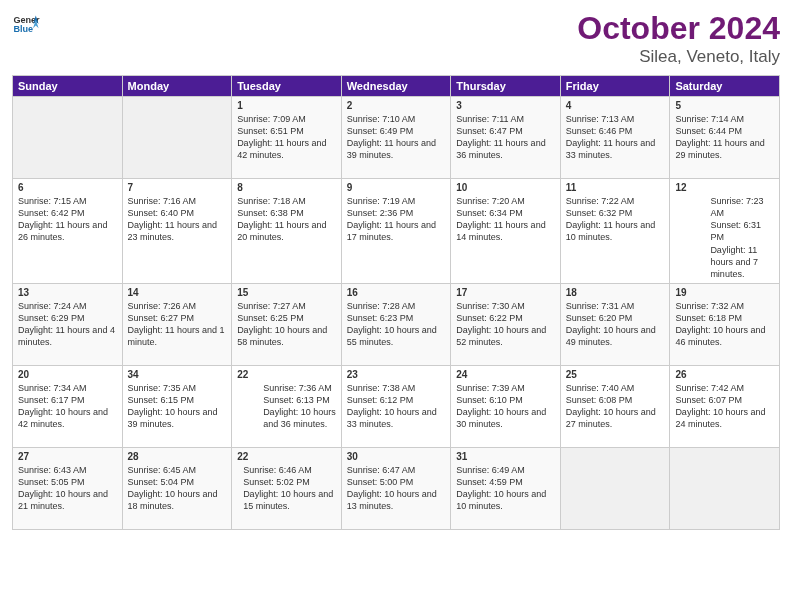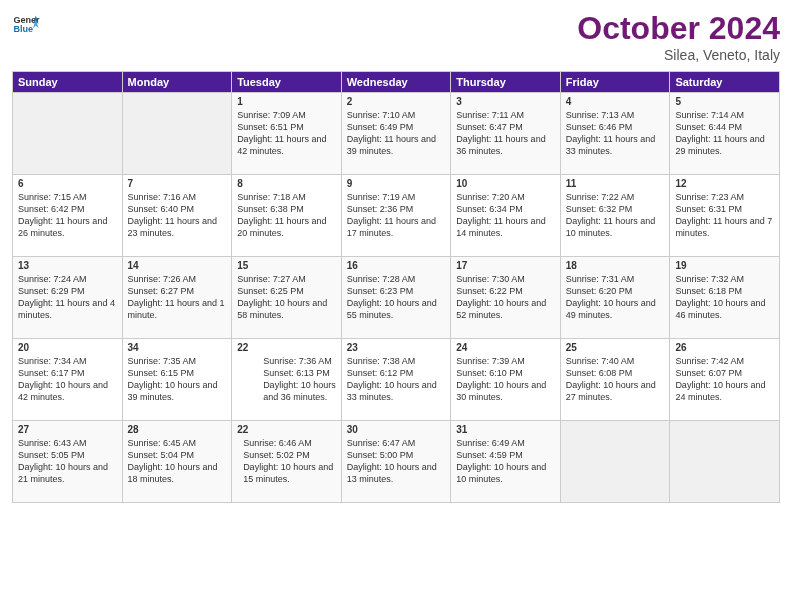--- a/index.html
+++ b/index.html
@@ -33,21 +33,21 @@
     }
     .title-block {
       text-align: right;
     }
     .month-title {
       font-size: 32px;
       font-weight: bold;
       color: #701a75;
     }
     .location-title {
-      font-size: 14px;
+      font-size: 17px;
       color: #555;
     }
     table {
       width: 100%;
       border-collapse: collapse;
       table-layout: fixed;
     }
     thead tr th {
       background-color: #4c1d95;
       color: #fff;
@@ -180,21 +180,21 @@
 Daylight: 11 hours and 14 minutes.</div>
           </td>
           <td>
             <span class="day-num">11</span>
             <div class="cell-content" style="white-space: pre-line;">Sunrise: 7:22 AM
 Sunset: 6:32 PM
 Daylight: 11 hours and 10 minutes.</div>
           </td>
           <td>
             <span class="day-num">12</span>
-            <div class="cell-content" style="white-space: pre-line;">Sunrise: 7:23 AM
+            <div class="cell-content" style="white-space: pre-line; margin-left: 35px;">Sunrise: 7:23 AM
 Sunset: 6:31 PM
 Daylight: 11 hours and 7 minutes.</div>
           </td>
         </tr>
         <tr>
           <td>
             <span class="day-num">13</span>
             <div class="cell-content" style="white-space: pre-line;">Sunrise: 7:24 AM
 Sunset: 6:29 PM
 Daylight: 11 hours and 4 minutes.</div>

